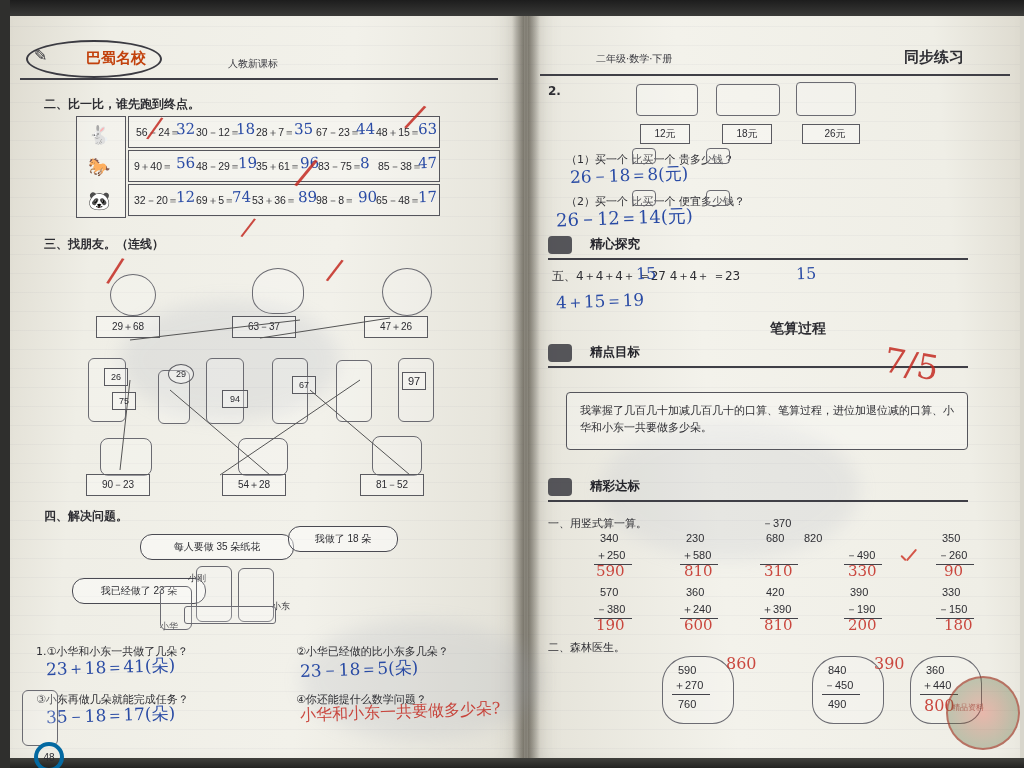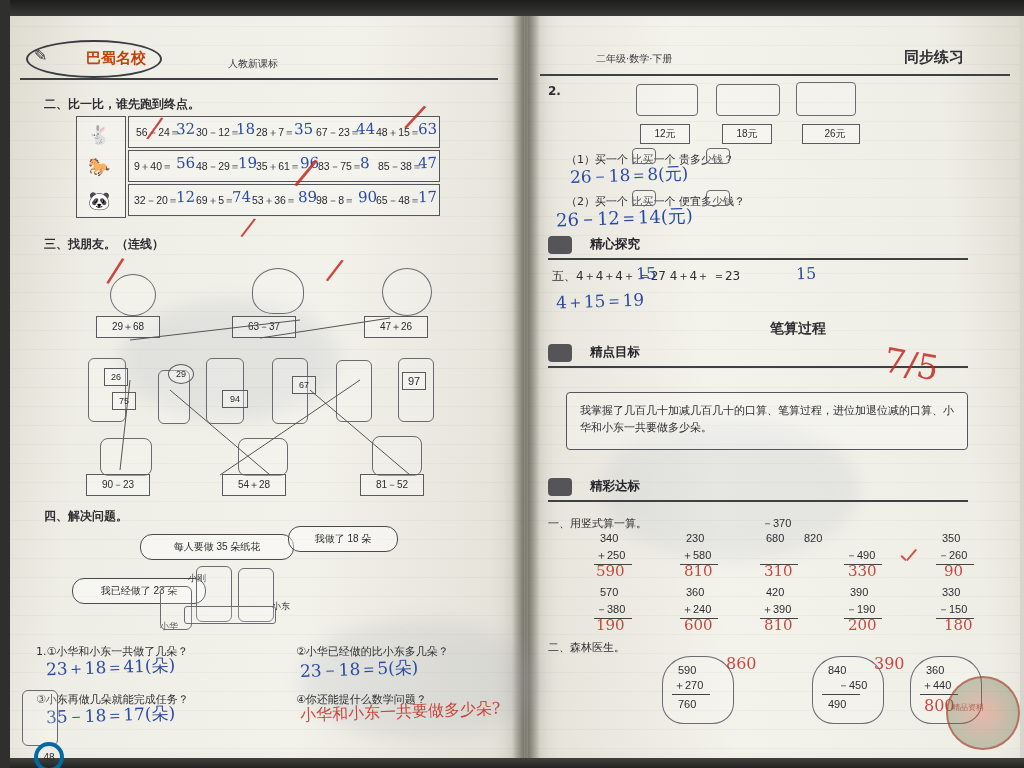--- a/index.html
+++ b/index.html
@@ -327,21 +327,21 @@
 
   <div class="fig" style="left:662px;top:656px;width:70px;height:66px;border-radius:40% 40% 30% 30%;"></div>
   <div class="t" style="left:678px;top:664px;">590</div>
   <div class="t" style="left:674px;top:678px;">＋270</div>
   <div class="hline" style="left:672px;top:694px;width:38px;height:1px;"></div>
   <div class="t" style="left:678px;top:698px;">760</div>
   <div class="red" style="left:726px;top:654px;font-size:16px;">860</div>
 
   <div class="fig" style="left:812px;top:656px;width:70px;height:66px;border-radius:40% 40% 30% 30%;"></div>
   <div class="t" style="left:828px;top:664px;">840</div>
-  <div class="t" style="left:824px;top:678px;margin-left:14px;">－450</div>
+  <div class="t" style="left:824px;top:678px;">－450</div>
   <div class="hline" style="left:822px;top:694px;width:38px;height:1px;"></div>
   <div class="t" style="left:828px;top:698px;">490</div>
   <div class="red" style="left:874px;top:654px;font-size:16px;">390</div>
 
   <div class="fig" style="left:910px;top:656px;width:70px;height:66px;border-radius:40% 40% 30% 30%;"></div>
   <div class="t" style="left:926px;top:664px;">360</div>
   <div class="t" style="left:922px;top:678px;">＋440</div>
   <div class="hline" style="left:920px;top:694px;width:38px;height:1px;"></div>
   <div class="red" style="left:924px;top:696px;font-size:16px;">800</div>
 

